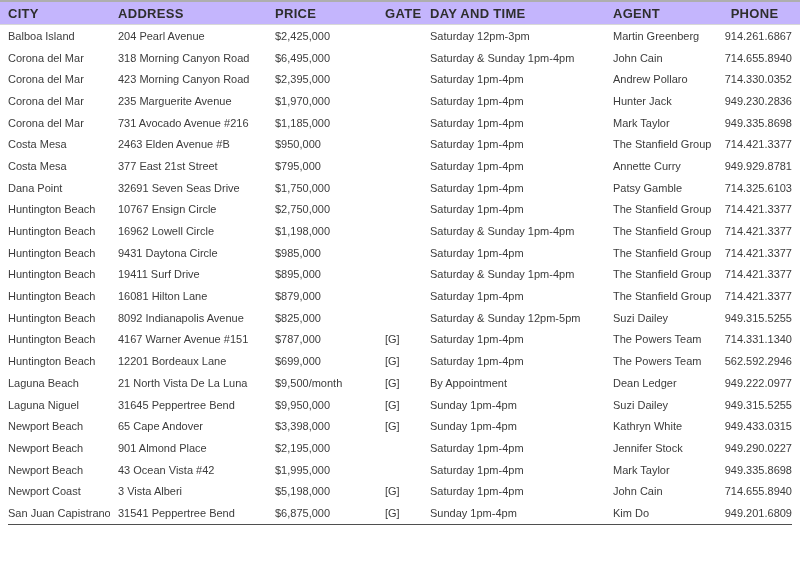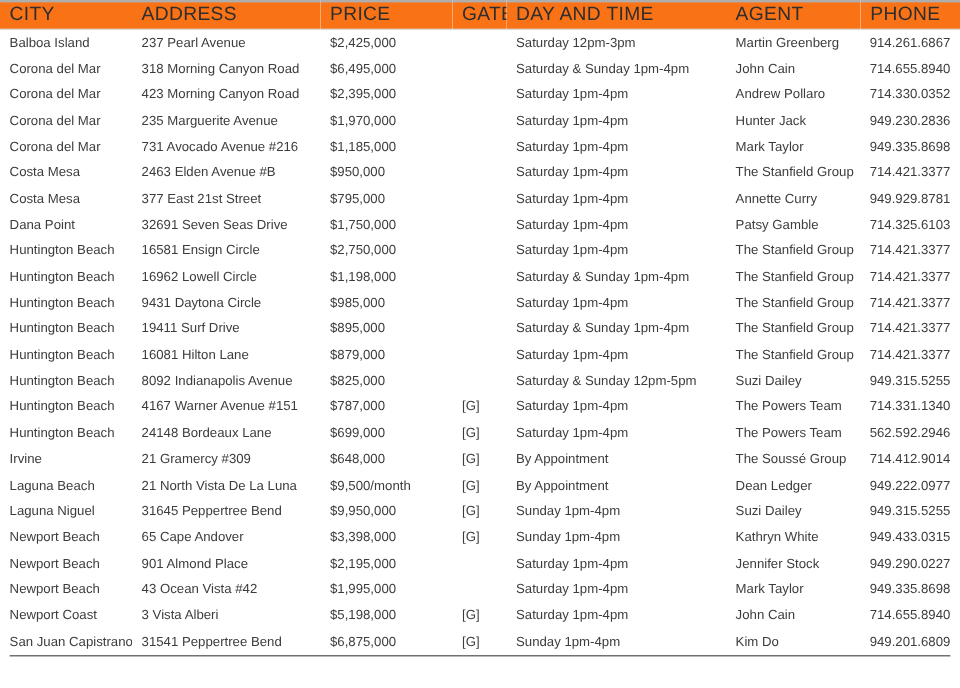--- a/index.html
+++ b/index.html
@@ -14,24 +14,24 @@
     overflow: hidden;
     font-family: "Liberation Sans", sans-serif;
   }
   table.listings {
     width: 800px;
     border-collapse: collapse;
     table-layout: fixed;
     border-top: 2px solid #aeaeae;
   }
   thead th {
-    background: #f97316;
+    background: #c4b5fd;
     height: 22px;
-    font-size: 16px;
-    font-weight: normal;
+    font-size: 13px;
+    font-weight: bold;
     letter-spacing: 0.3px;
     color: #2e2e2e;
     text-align: left;
     vertical-align: middle;
     padding: 0 0 0 8px;
     border-bottom: 1px solid #d8d8d8;
     white-space: nowrap;
     overflow: hidden;
   }
   thead th.col-phone {
@@ -78,21 +78,21 @@
         <th class="col-price">PRICE</th>
         <th class="col-gated">GATED</th>
         <th class="col-daytime">DAY AND TIME</th>
         <th class="col-agent">AGENT</th>
         <th class="col-phone">PHONE</th>
       </tr>
     </thead>
     <tbody id="rows">
         <tr>
           <td class="cell-city">Balboa Island</td>
-          <td class="cell-address">237 Pearl Avenue</td>
+          <td class="cell-address">204 Pearl Avenue</td>
           <td class="cell-price">$2,425,000</td>
           <td class="cell-gated"></td>
           <td class="cell-day_time">Saturday 12pm-3pm</td>
           <td class="cell-agent">Martin Greenberg</td>
           <td class="cell-phone">914.261.6867</td>
         </tr>
         <tr>
           <td class="cell-city">Corona del Mar</td>
           <td class="cell-address">318 Morning Canyon Road</td>
           <td class="cell-price">$6,495,000</td>
@@ -150,21 +150,21 @@
           <td class="cell-city">Dana Point</td>
           <td class="cell-address">32691 Seven Seas Drive</td>
           <td class="cell-price">$1,750,000</td>
           <td class="cell-gated"></td>
           <td class="cell-day_time">Saturday 1pm-4pm</td>
           <td class="cell-agent">Patsy Gamble</td>
           <td class="cell-phone">714.325.6103</td>
         </tr>
         <tr>
           <td class="cell-city">Huntington Beach</td>
-          <td class="cell-address">16581 Ensign Circle</td>
+          <td class="cell-address">10767 Ensign Circle</td>
           <td class="cell-price">$2,750,000</td>
           <td class="cell-gated"></td>
           <td class="cell-day_time">Saturday 1pm-4pm</td>
           <td class="cell-agent">The Stanfield Group</td>
           <td class="cell-phone">714.421.3377</td>
         </tr>
         <tr>
           <td class="cell-city">Huntington Beach</td>
           <td class="cell-address">16962 Lowell Circle</td>
           <td class="cell-price">$1,198,000</td>
@@ -213,35 +213,26 @@
           <td class="cell-city">Huntington Beach</td>
           <td class="cell-address">4167 Warner Avenue #151</td>
           <td class="cell-price">$787,000</td>
           <td class="cell-gated">[G]</td>
           <td class="cell-day_time">Saturday 1pm-4pm</td>
           <td class="cell-agent">The Powers Team</td>
           <td class="cell-phone">714.331.1340</td>
         </tr>
         <tr>
           <td class="cell-city">Huntington Beach</td>
-          <td class="cell-address">24148 Bordeaux Lane</td>
+          <td class="cell-address">12201 Bordeaux Lane</td>
           <td class="cell-price">$699,000</td>
           <td class="cell-gated">[G]</td>
           <td class="cell-day_time">Saturday 1pm-4pm</td>
           <td class="cell-agent">The Powers Team</td>
           <td class="cell-phone">562.592.2946</td>
-        </tr>
-        <tr>
-          <td class="cell-city">Irvine</td>
-          <td class="cell-address">21 Gramercy #309</td>
-          <td class="cell-price">$648,000</td>
-          <td class="cell-gated">[G]</td>
-          <td class="cell-day_time">By Appointment</td>
-          <td class="cell-agent">The Soussé Group</td>
-          <td class="cell-phone">714.412.9014</td>
         </tr>
         <tr>
           <td class="cell-city">Laguna Beach</td>
           <td class="cell-address">21 North Vista De La Luna</td>
           <td class="cell-price">$9,500/month</td>
           <td class="cell-gated">[G]</td>
           <td class="cell-day_time">By Appointment</td>
           <td class="cell-agent">Dean Ledger</td>
           <td class="cell-phone">949.222.0977</td>
         </tr>

